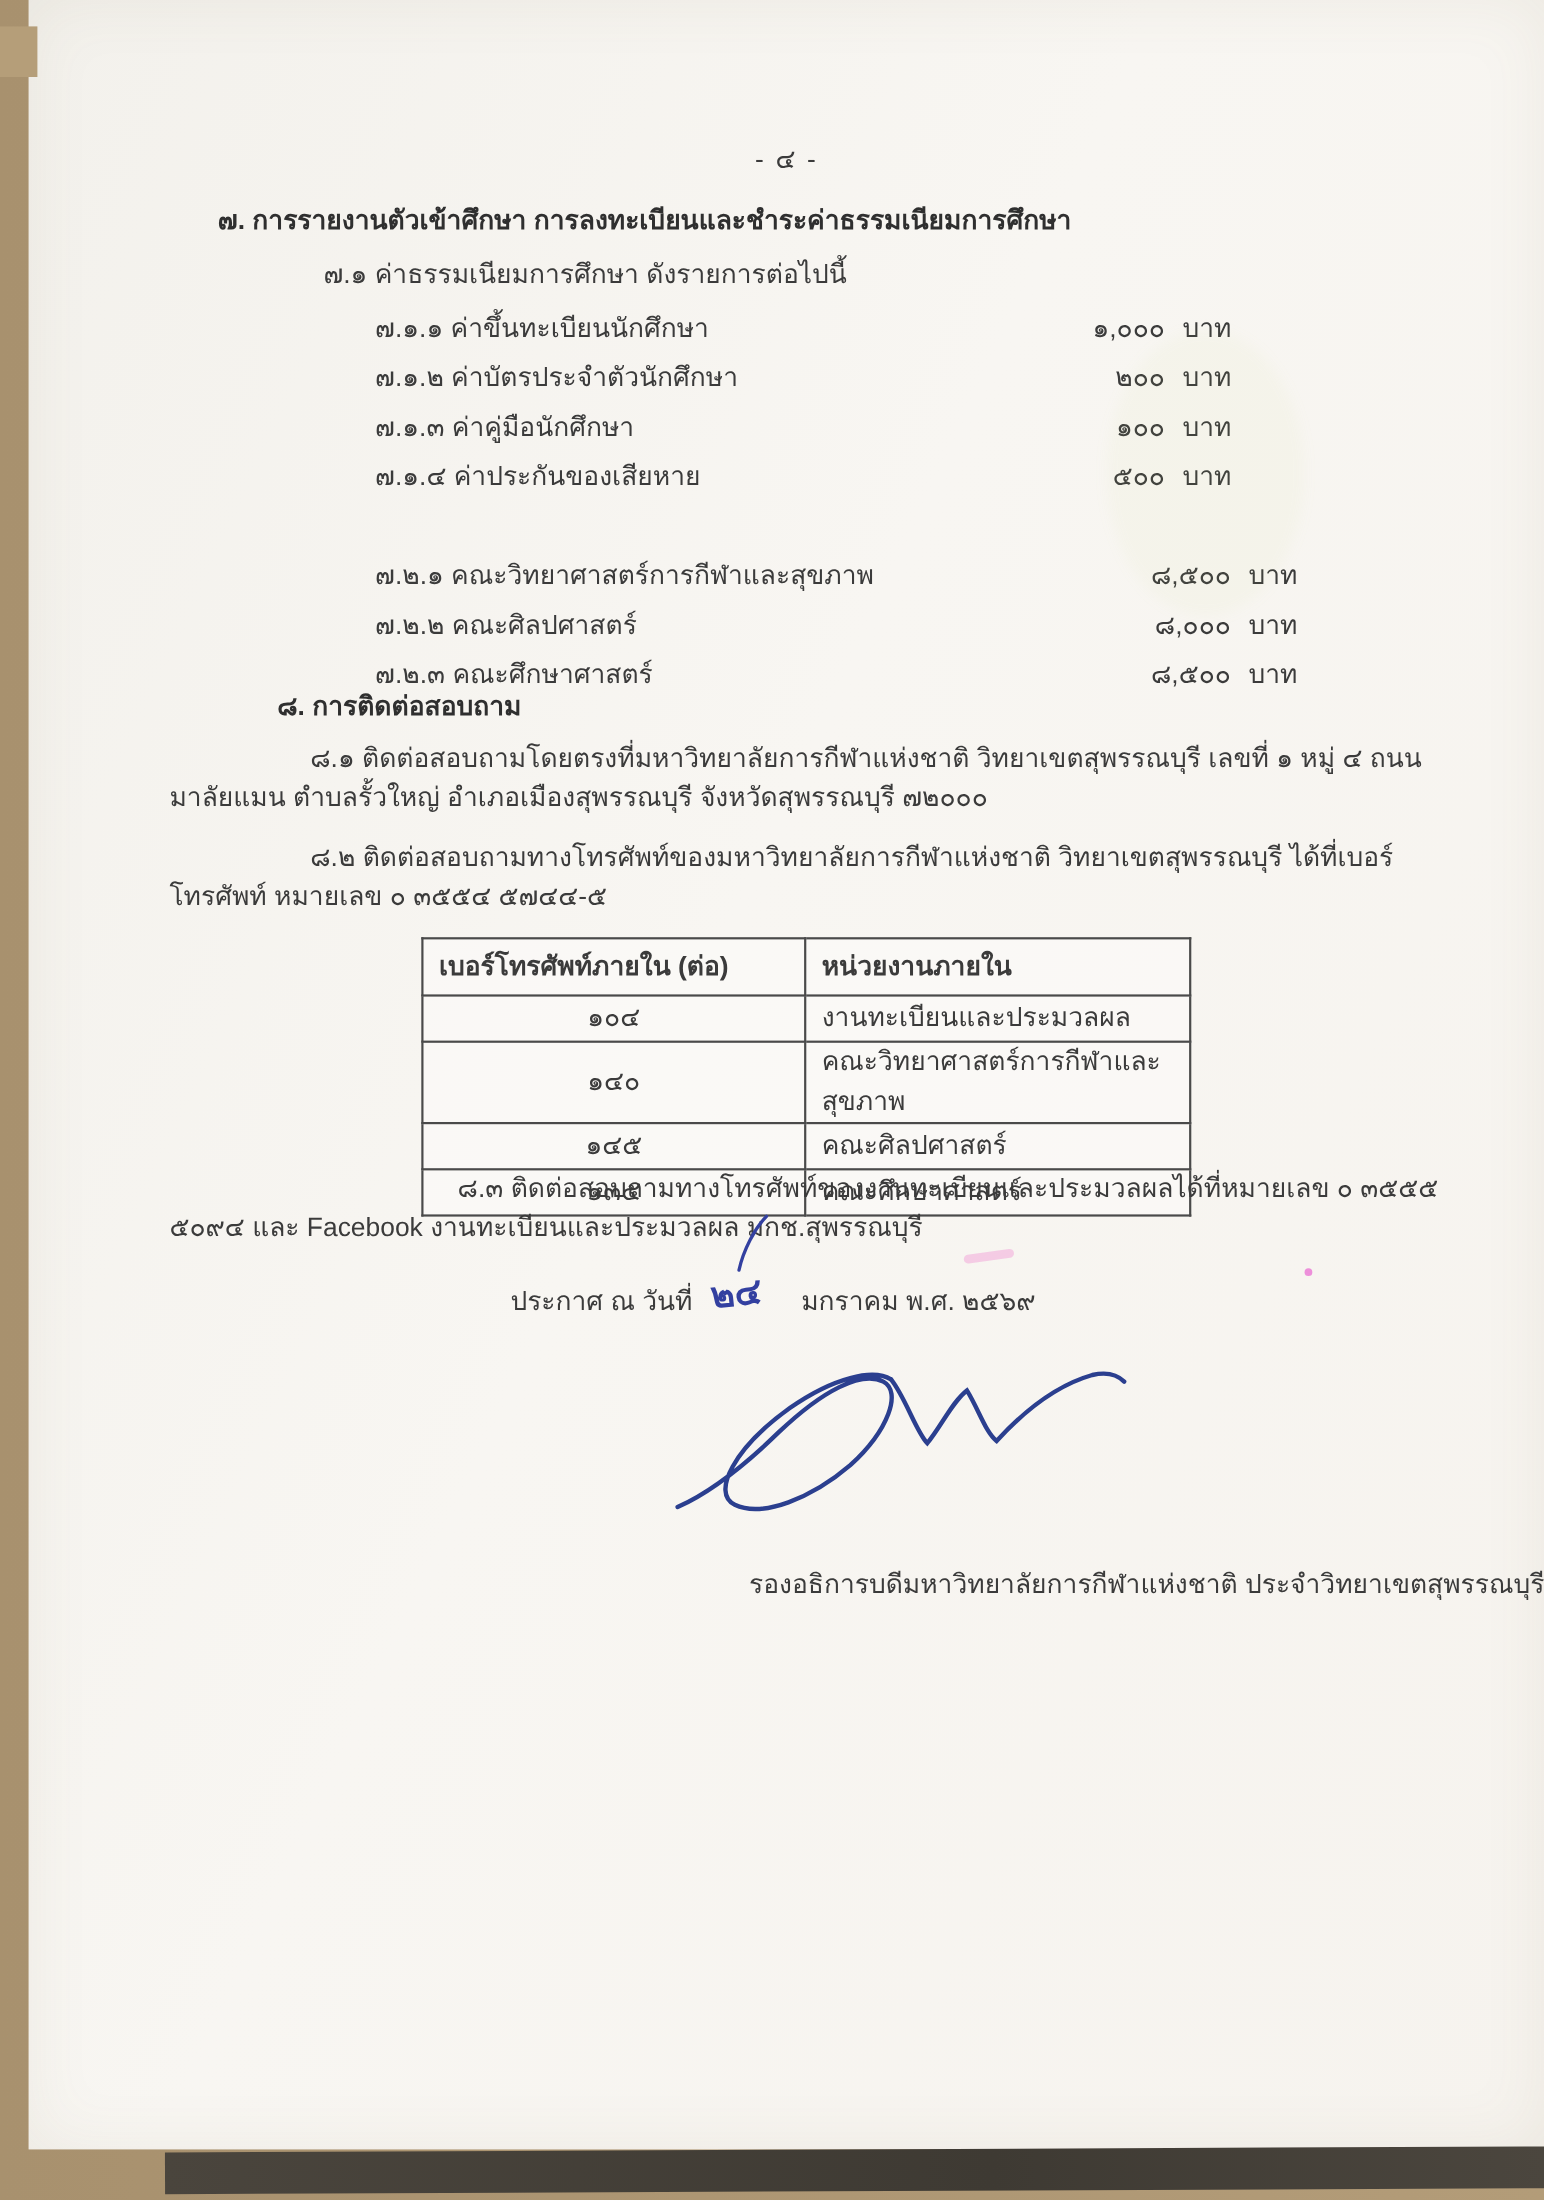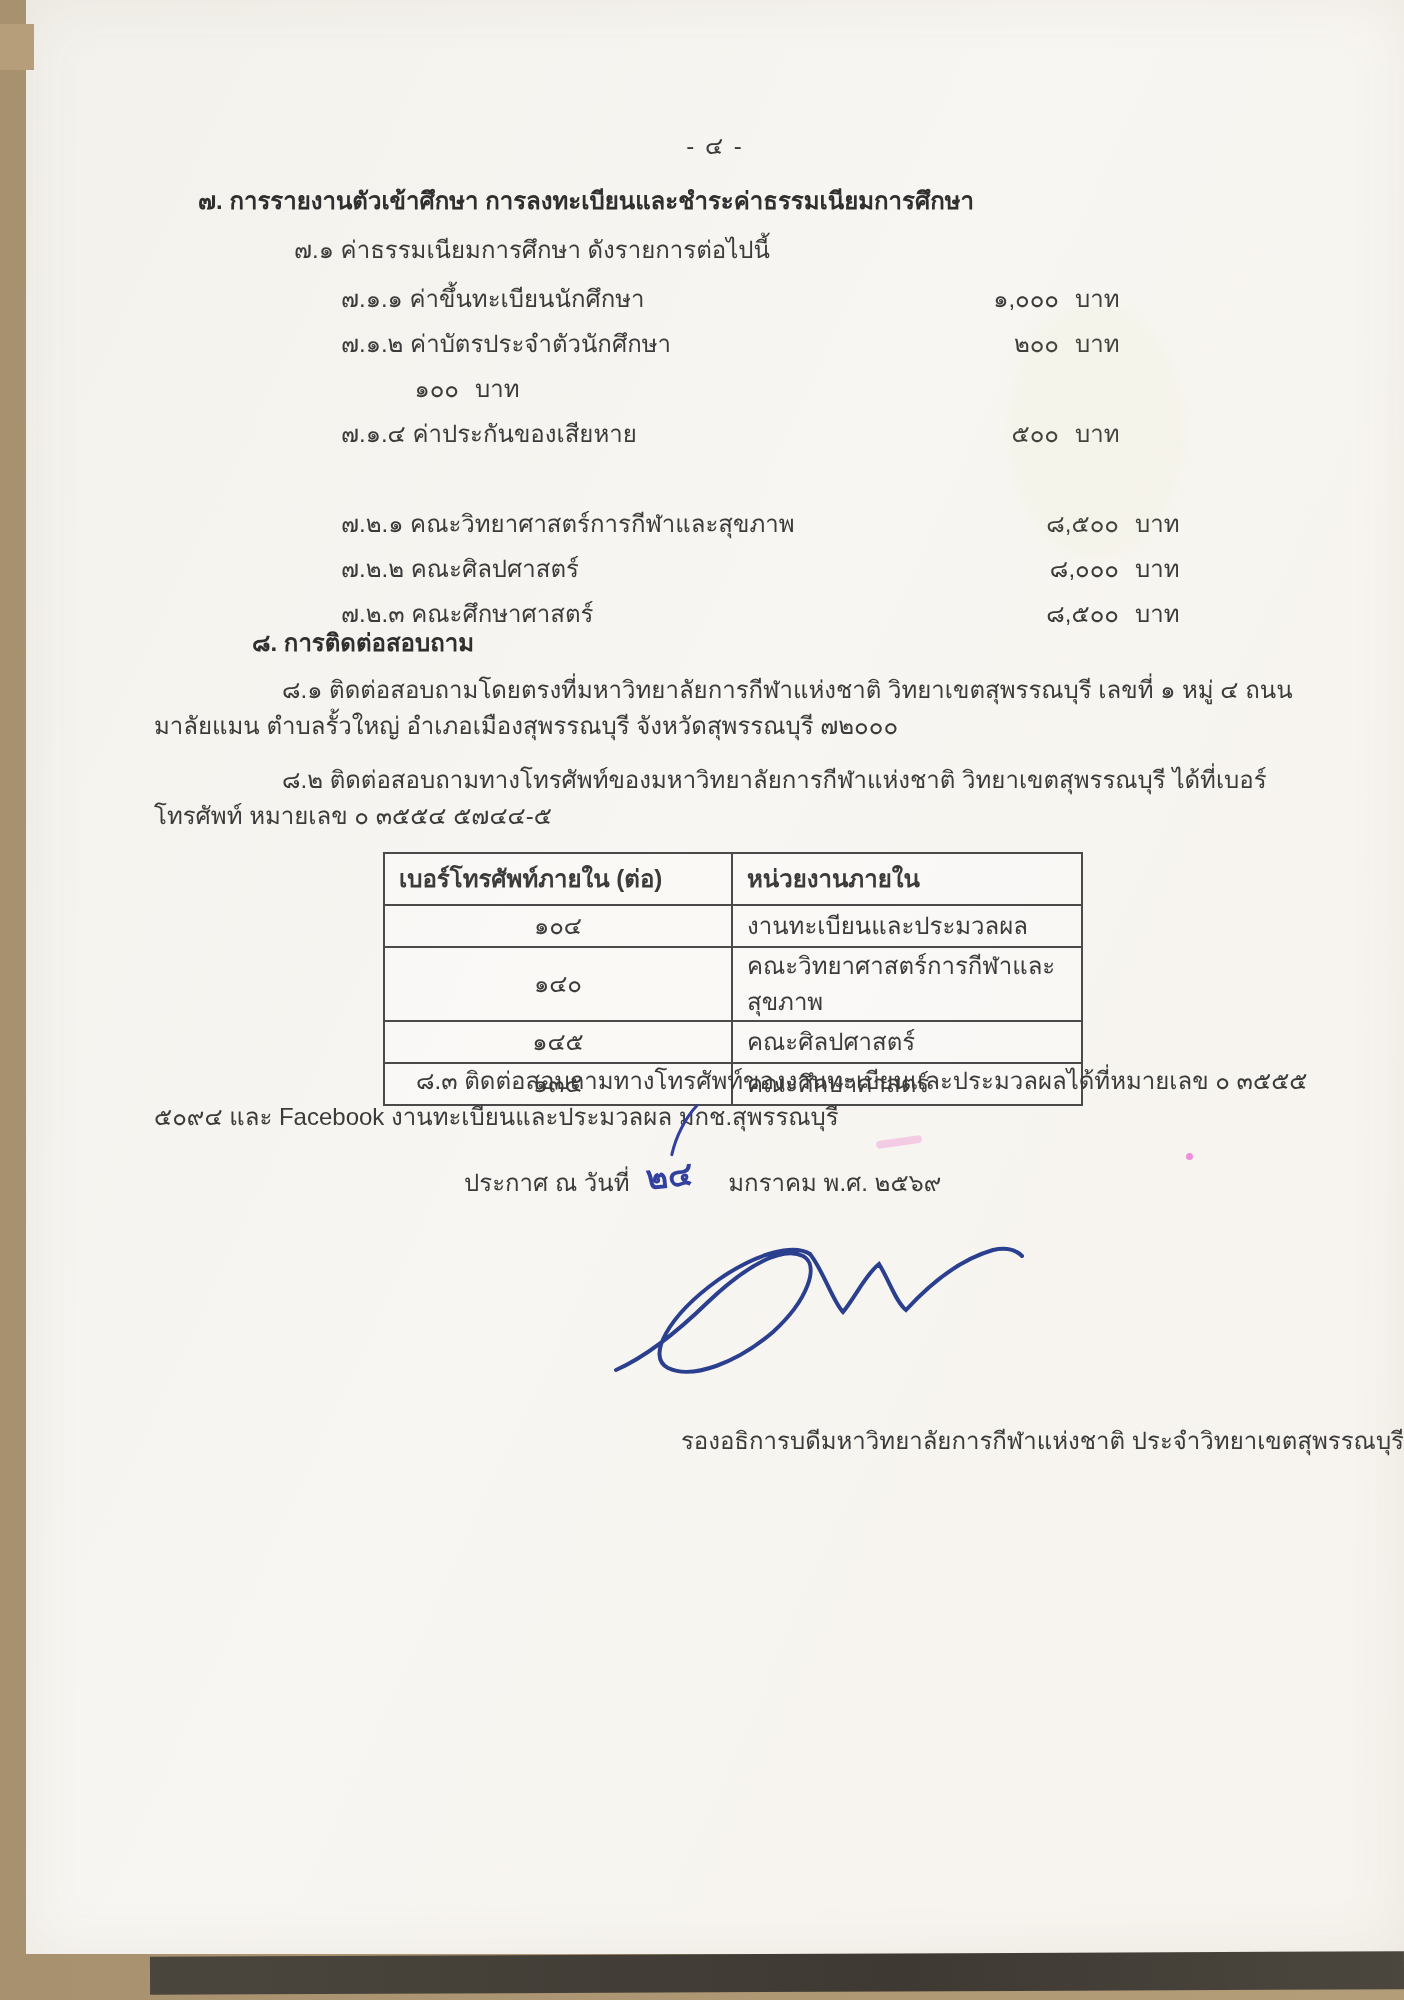--- a/index.html
+++ b/index.html
@@ -87,20 +87,21 @@
         <span class="fee-label">๗.๑.๑ ค่าขึ้นทะเบียนนักศึกษา</span>
         <span class="fee-amount">๑,๐๐๐</span>
         <span class="fee-unit">บาท</span>
       </div>
       <div class="fee-row" style="top:45px;">
         <span class="fee-label">๗.๑.๒ ค่าบัตรประจำตัวนักศึกษา</span>
         <span class="fee-amount">๒๐๐</span>
         <span class="fee-unit">บาท</span>
       </div>
       <div class="fee-row" style="top:90px;">
+        <span class="fee-label">๗.๑.๓ ค่าคู่มือนักศึกษา</span>
         <span class="fee-amount">๑๐๐</span>
         <span class="fee-unit">บาท</span>
       </div>
       <div class="fee-row" style="top:135px;">
         <span class="fee-label">๗.๑.๔ ค่าประกันของเสียหาย</span>
         <span class="fee-amount">๕๐๐</span>
         <span class="fee-unit">บาท</span>
       </div>
     </div>
 

